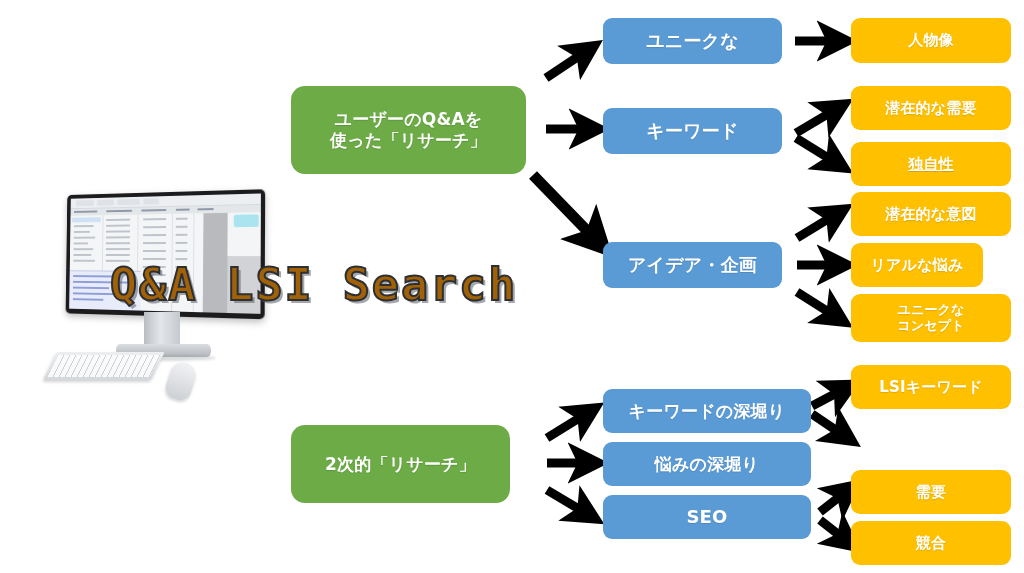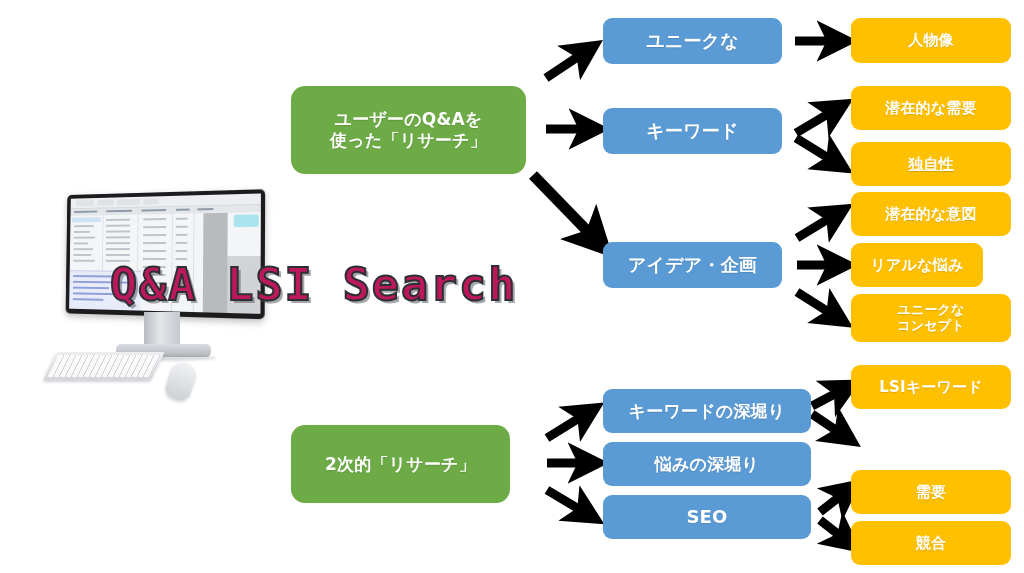--- a/index.html
+++ b/index.html
@@ -87,21 +87,21 @@
     background:linear-gradient(180deg,#f2f3f5 0%,#cdd0d4 100%);
     border-radius:13px 13px 11px 11px;transform:rotate(18deg);
     box-shadow:0 2px 3px rgba(0,0,0,.16);
   }
 
   
   #wordmark{
     position:absolute;left:110px;top:258px;
     font-family:"DejaVu Sans Mono","Liberation Mono",monospace;
     font-size:45px;font-weight:bold;letter-spacing:2px;
-    color:#be185d;
+    color:#a16207;
     -webkit-text-stroke:2px #2d2f33;
     text-shadow:3px 3px 0 rgba(90,95,102,.55);
     white-space:nowrap;
   }
 </style>
 </head>
 <body>
 
 <div id="stage">
 

